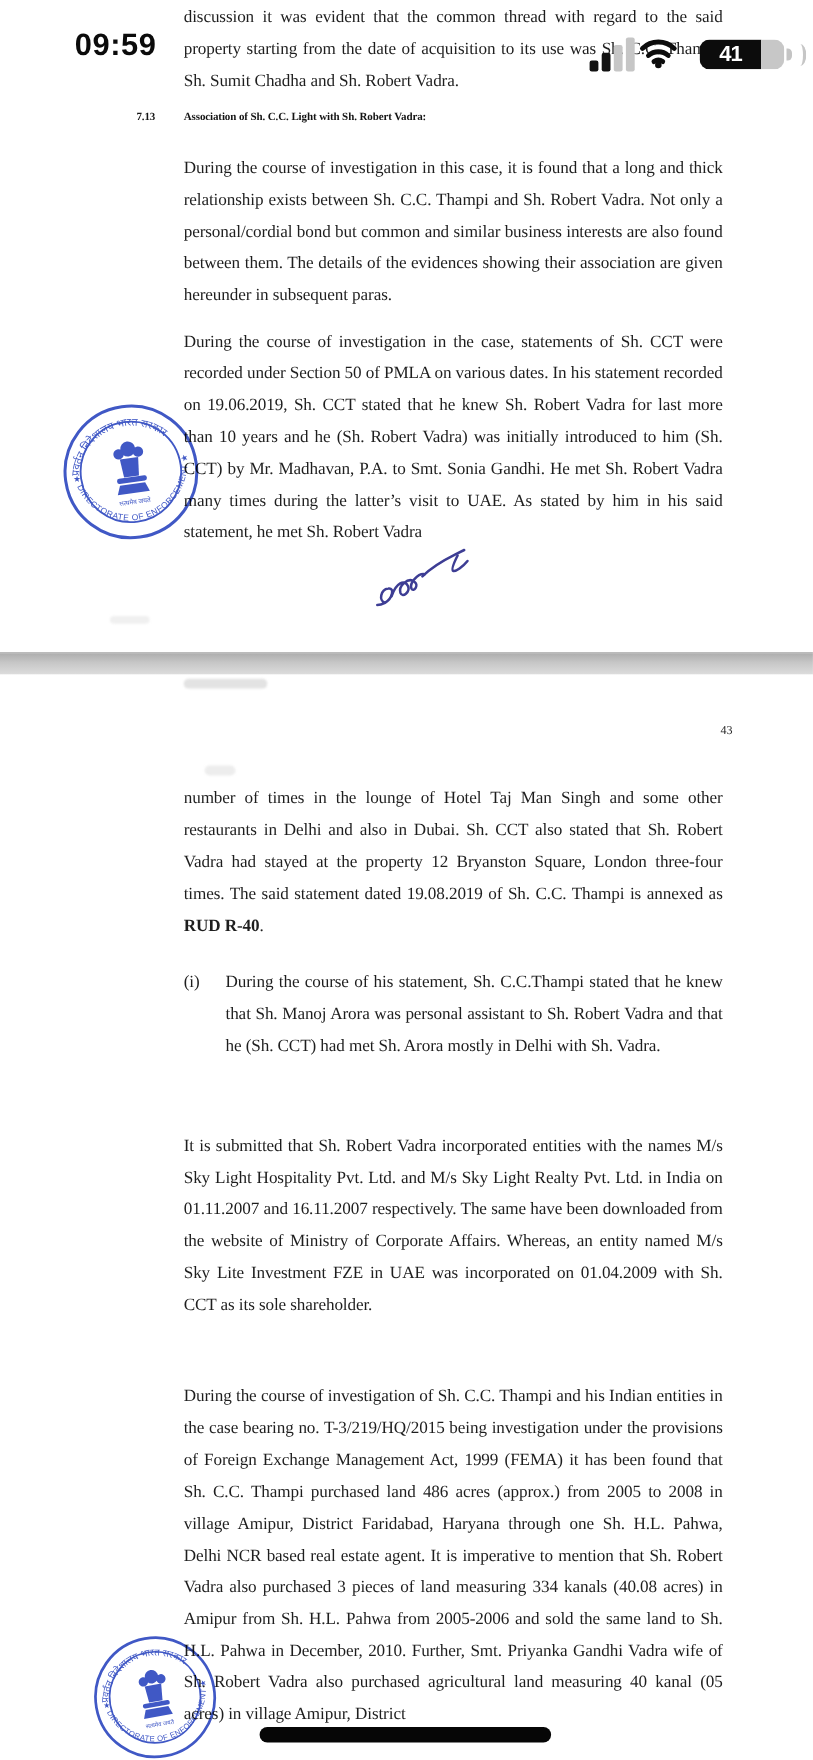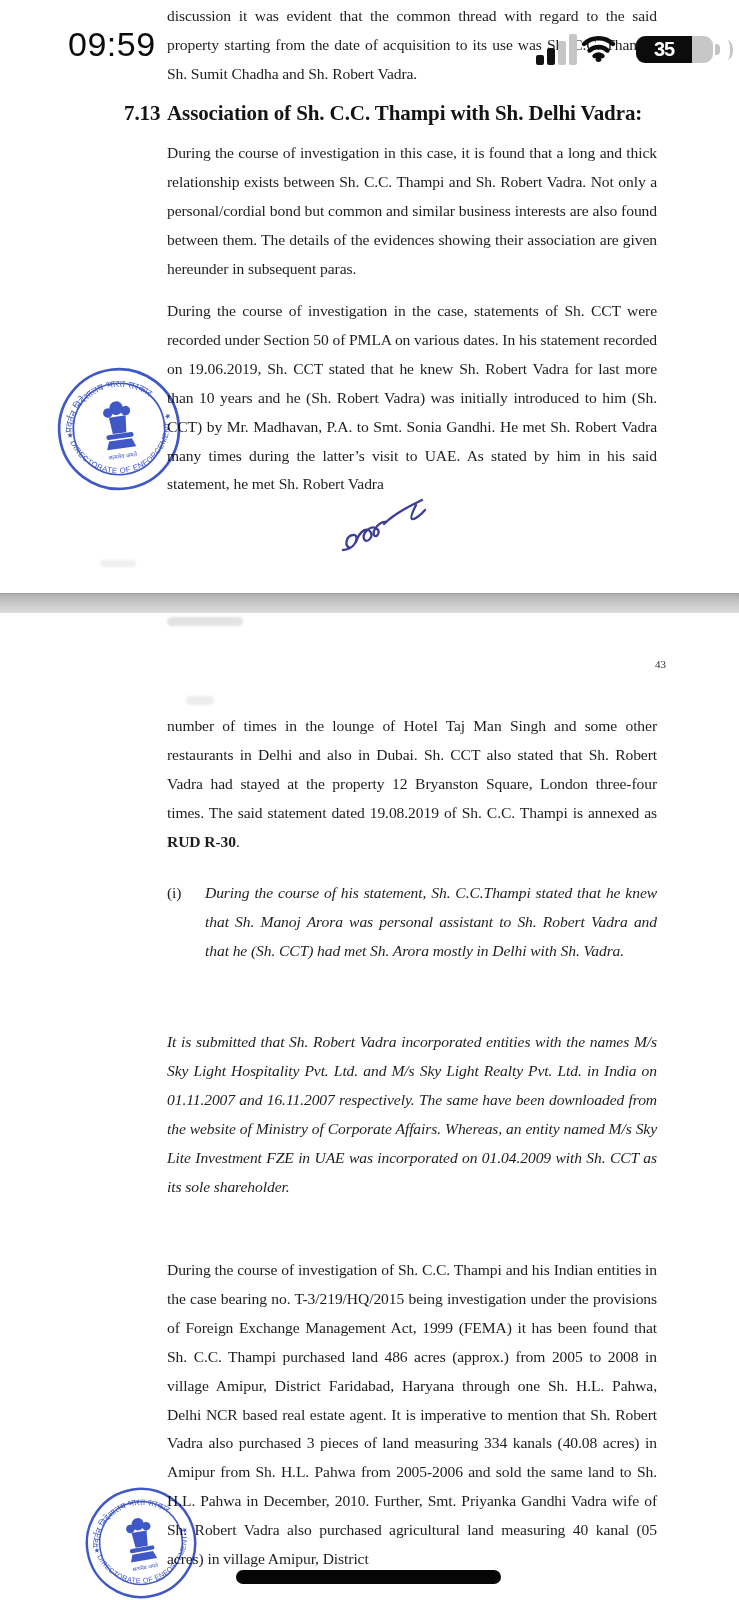--- a/index.html
+++ b/index.html
@@ -8,46 +8,46 @@
     background:#ffffff;font-family:"Liberation Serif","DejaVu Serif",serif;
   }
   .viewer{position:absolute;inset:0;}
   .para{
     position:absolute;left:167px;width:490px;
     font-size:15.6px;line-height:28.9px;letter-spacing:-0.1px;
     color:#1e1e1e;text-align:justify;margin:0;
   }
   .heading{
     position:absolute;left:124px;width:533px;display:flex;
-    font-size:21px;font-weight:bold;color:#141414;letter-spacing:-0.1px;
+    font-size:10px;font-weight:bold;color:#141414;letter-spacing:-0.1px;
   }
   .hnum{width:43px;flex:none;}
   .li{position:absolute;left:167px;width:490px;display:flex;
     font-size:15.6px;line-height:28.9px;letter-spacing:-0.1px;color:#1e1e1e;}
   .li .marker{width:38px;flex:none;}
-  .li .txt{flex:1;text-align:justify;margin:0;font-style:italic;}
+  .li .txt{flex:1;text-align:justify;margin:0;}
   .separator{
     position:absolute;left:0;top:593px;width:739px;height:19px;
     background:linear-gradient(180deg,#aeaeae 0%,#c7c7c7 45%,#dcdcdc 100%);
     border-top:1px solid #9f9f9f;
   }
   .pageno{position:absolute;left:630px;top:658px;width:36px;text-align:right;
     font-size:11px;color:#2a2a2a;}
   .stamp{position:absolute;mix-blend-mode:multiply;opacity:.92;}
   .sig{position:absolute;mix-blend-mode:multiply;}
   .redaction{position:absolute;left:236px;top:1570px;width:265px;height:14px;
     background:#060606;border-radius:8px;z-index:5;}
   .smudge{position:absolute;border-radius:5px;filter:blur(1px);}
   .smudge.s1{left:167px;top:617px;width:76px;height:9px;background:#e3e3e3;}
   .smudge.s2{left:186px;top:696px;width:28px;height:9px;background:#ededed;}
   .smudge.s3{left:100px;top:560px;width:36px;height:7px;background:#f0f0f0;}
   
   .statusbar{position:absolute;inset:0;pointer-events:none;z-index:10;
     font-family:"Liberation Sans","DejaVu Sans",sans-serif;}
-  .time{position:absolute;left:68px;top:25px;font-size:34px;font-weight:400;
+  .time{position:absolute;left:68px;top:25px;font-size:28px;font-weight:700;
     color:#0b0b0b;letter-spacing:0.5px;}
   .signal{position:absolute;left:536px;top:34px;width:42px;height:31px;
     display:flex;align-items:flex-end;gap:3px;}
   .signal i{display:block;width:8px;border-radius:2px;}
   .signal .b1{height:10px;background:#121212;}
   .signal .b2{height:17px;background:#121212;}
   .signal .b3{height:24px;background:#c6c6c6;}
   .signal .b4{height:31px;background:#c6c6c6;}
   .wifi{position:absolute;left:580px;top:34px;}
   .battery{position:absolute;left:636px;top:36px;width:77px;height:27px;
@@ -64,21 +64,21 @@
 </head>
 <body>
 
 <div class="viewer">
 
   <section>
     <p class="para" style="top:2px">discussion it was evident that the common thread with regard to the said property starting from the date of acquisition to its use was Sh. C.C. Thampi, Sh. Sumit Chadha and Sh. Robert Vadra.</p>
 
     <div class="heading" style="top:101px">
       <span class="hnum">7.13</span>
-      <span class="htitle">Association of Sh. C.C. Thampi with Sh. Delhi Vadra:</span>
+      <span class="htitle">Association of Sh. C.C. Light with Sh. Robert Vadra:</span>
     </div>
 
     <p class="para" style="top:139px">During the course of investigation in this case, it is found that a long and thick relationship exists between Sh. C.C. Thampi and Sh. Robert Vadra. Not only a personal/cordial bond but common and similar business interests are also found between them. The details of the evidences showing their association are given hereunder in subsequent paras.</p>
 
     <p class="para" style="top:297px">During the course of investigation in the case, statements of Sh. CCT were recorded under Section 50 of PMLA on various dates. In his statement recorded on 19.06.2019, Sh. CCT stated that he knew Sh. Robert Vadra for last more than 10 years and he (Sh. Robert Vadra) was initially introduced to him (Sh. CCT) by Mr. Madhavan, P.A. to Smt. Sonia Gandhi. He met Sh. Robert Vadra many times during the latter’s visit to UAE. As stated by him in his said statement, he met Sh. Robert Vadra</p>
 
     <svg class="stamp" style="left:56px;top:366px;width:126px;height:126px;transform:rotate(-8deg)" viewBox="0 0 120 120">
       <defs>
         <path id="arcTop1" d="M 14,66 A 46,46 0 0 1 106,66"></path>
         <path id="arcBot1" d="M 10,52 A 50,50 0 0 0 110,52"></path>
@@ -110,21 +110,21 @@
         <path d="M80,13 c-3,6 -6,13 -4,14 c2,1 9,-4 13,-9"></path>
       </g>
     </svg>
   </section>
 
   <div class="separator"></div>
 
   <section>
     <div class="pageno">43</div>
 
-    <p class="para" style="top:712px"><span>number of times in the lounge of Hotel Taj Man Singh and some other restaurants in Delhi and also in Dubai. Sh. CCT also stated that Sh. Robert Vadra had stayed at the property 12 Bryanston Square, London three-four times. The said statement dated 19.08.2019 of Sh. C.C. Thampi is annexed as </span><b>RUD R-30</b><span>.</span></p>
+    <p class="para" style="top:712px"><span>number of times in the lounge of Hotel Taj Man Singh and some other restaurants in Delhi and also in Dubai. Sh. CCT also stated that Sh. Robert Vadra had stayed at the property 12 Bryanston Square, London three-four times. The said statement dated 19.08.2019 of Sh. C.C. Thampi is annexed as </span><b>RUD R-40</b><span>.</span></p>
 
     <div class="li" style="top:879px">
       <span class="marker">(i)</span>
       <p class="txt">During the course of his statement, Sh. C.C.Thampi stated that he knew that Sh. Manoj Arora was personal assistant to Sh. Robert Vadra and that he (Sh. CCT) had met Sh. Arora mostly in Delhi with Sh. Vadra.</p>
     </div>
 
     <div class="li" style="top:1028px">
       <p class="txt">It is submitted that Sh. Robert Vadra incorporated entities with the names M/s Sky Light Hospitality Pvt. Ltd. and M/s Sky Light Realty Pvt. Ltd. in India on 01.11.2007 and 16.11.2007 respectively. The same have been downloaded from the website of Ministry of Corporate Affairs. Whereas, an entity named M/s Sky Lite Investment FZE in UAE was incorporated on 01.04.2009 with Sh. CCT as its sole shareholder.</p>
     </div>
 
@@ -174,20 +174,20 @@
     <svg class="wifi" width="37" height="29" viewBox="0 0 37 29">
       <g stroke="#0c0c0c" stroke-width="4.4" fill="none" stroke-linecap="round">
         <path d="M4,10 a21,21 0 0 1 29,0"></path>
         <path d="M9.5,16.5 a13.5,13.5 0 0 1 18,0"></path>
         <path d="M14.5,22 a7,7 0 0 1 8,0"></path>
       </g>
       <circle cx="18.5" cy="25" r="3" fill="#0c0c0c"></circle>
     </svg>
 
     <div class="battery">
-      <div class="batt-fill">35</div>
+      <div class="batt-fill">41</div>
       <div class="batt-rest"></div>
     </div>
     <div class="batt-cap"></div>
     <div class="batt-paren"></div>
   </div>
 
 </div>
 
 </body></html>

